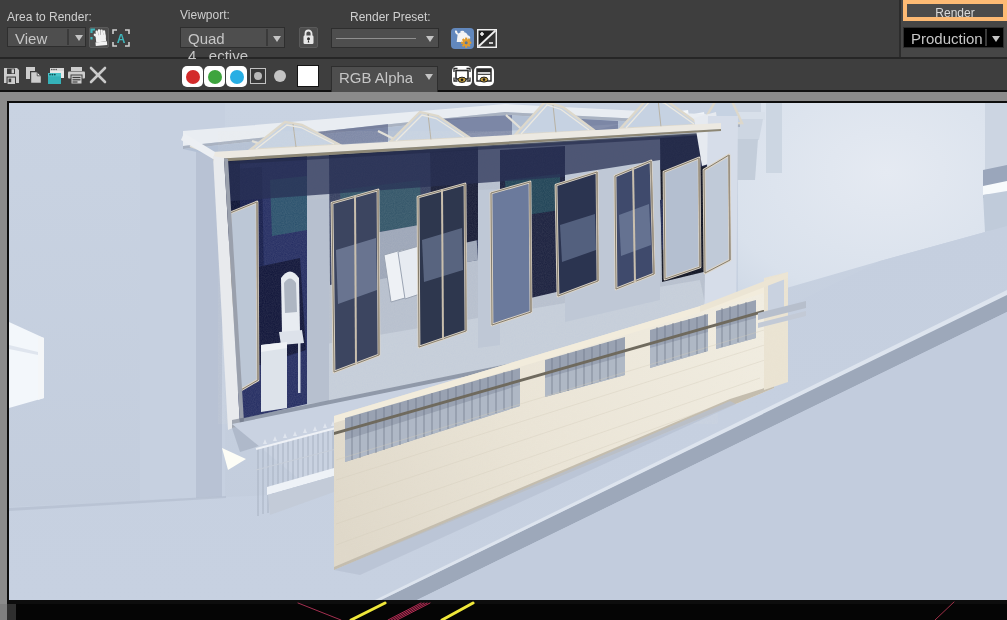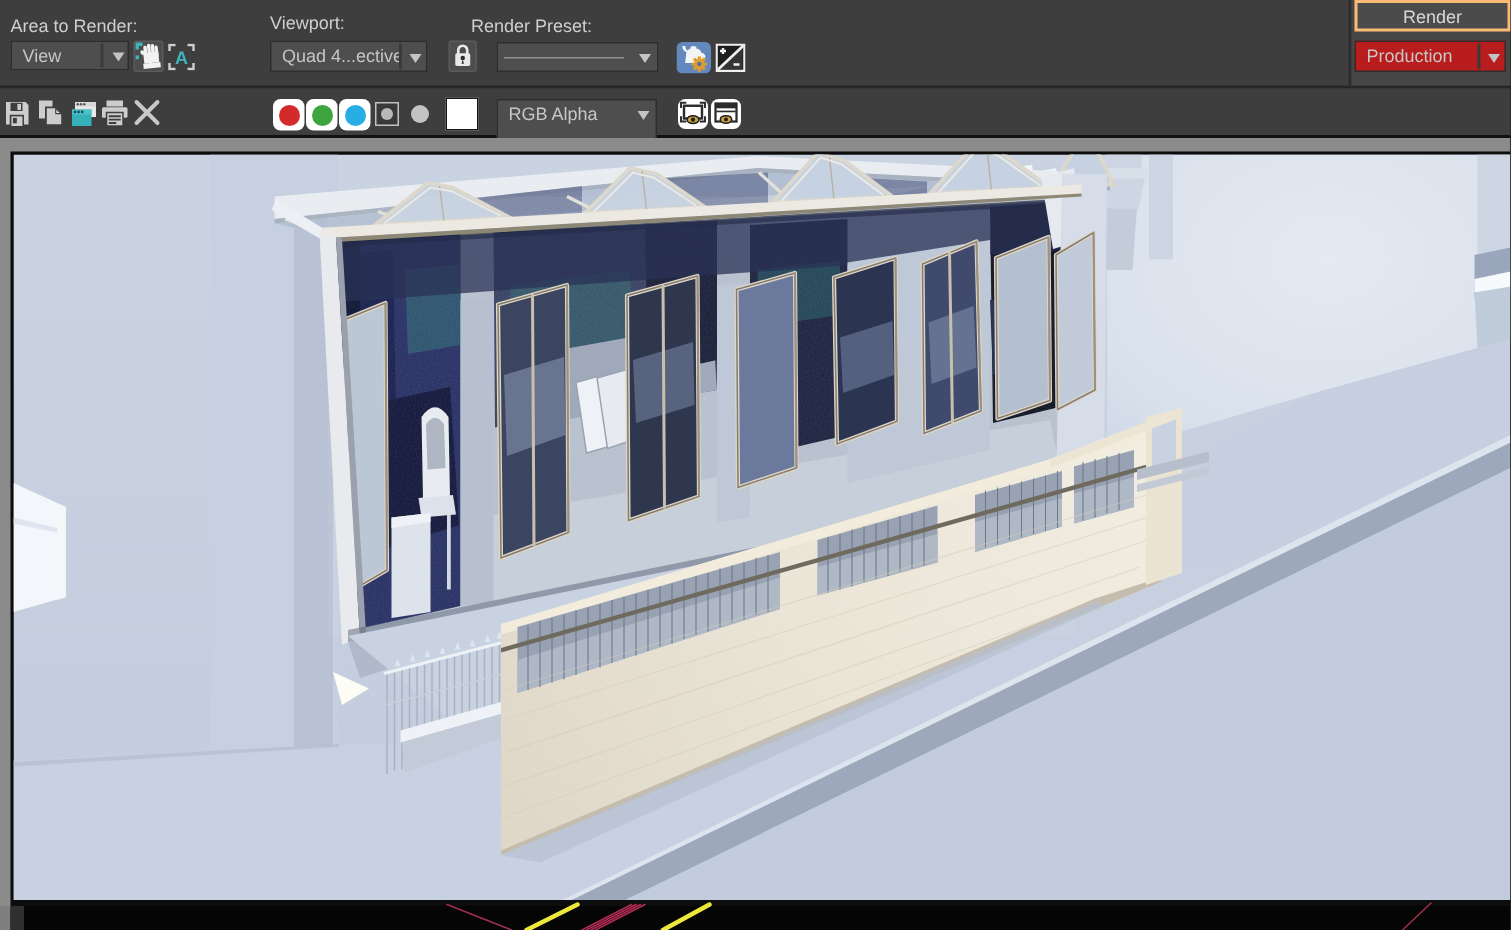--- a/index.html
+++ b/index.html
@@ -1,20 +1,20 @@
 <!DOCTYPE html>
 <html><head>
 <meta charset="utf-8">
 <style>
   html,body{margin:0;padding:0;}
   body{width:1007px;height:620px;overflow:hidden;background:#3e3e3e;
        font-family:"Liberation Sans",sans-serif;position:relative;}
   .lbl{position:absolute;color:#cfcfcf;font-size:12px;white-space:nowrap;}
   .dd{position:absolute;background:#4e4e4e;border:1px solid #2e2e2e;
-      box-sizing:border-box;color:#c6c6c6;font-size:12px;}
+      box-sizing:border-box;color:#c6c6c6;font-size:15px;}
   .dd .txt{position:absolute;left:7px;top:2px;}
   .dd .sep{position:absolute;top:1px;bottom:1px;width:2px;background:#3a3a3a;}
   .arr{position:absolute;width:0;height:0;border-left:4.5px solid transparent;
        border-right:4.5px solid transparent;border-top:6px solid #c4c4c4;}
   .ibtn{position:absolute;background:#474747;border:1px solid #3a3a3a;border-radius:2px;box-sizing:border-box;}
   .wbtn{position:absolute;width:21px;height:21px;background:#fff;border-radius:5px;}
 </style>
 </head>
 <body>
 
@@ -57,21 +57,21 @@
   <div class="arr" style="left:92px;top:8px;"></div>
 </div>
 
 <div class="ibtn" style="left:299px;top:27px;width:19px;height:21px;background:#4d4d4d;border-color:#5a5a5a;"></div>
 <svg style="position:absolute;left:299px;top:27px;" width="19" height="21" viewBox="0 0 19 21">
   <path d="M6.5 9 v-2.5 a3 3 0 0 1 6 0 V9" stroke="#e8e8e8" stroke-width="1.8" fill="none"></path>
   <rect x="4.5" y="8.5" width="10" height="8.5" rx="1.2" fill="#e8e8e8"></rect>
   <circle cx="9.5" cy="11.7" r="1.5" fill="#2e2e2e"></circle>
   <path d="M9.5 12.5 L8.7 15.5 h1.6 z" fill="#2e2e2e"></path>
 </svg>
-<div class="lbl" style="left:314px;top:10px;">Render Preset:</div>
+<div class="lbl" style="left:350px;top:10px;">Render Preset:</div>
 <div class="dd" style="left:331px;top:28px;width:108px;height:20px;">
   <div style="position:absolute;left:4px;right:22px;top:9px;height:1px;background:#8f8f8f;"></div>
   <div class="arr" style="left:94px;top:7px;"></div>
 </div>
 
 <svg style="position:absolute;left:451px;top:28px;" width="23" height="21" viewBox="0 0 23 21">
   <rect x="0" y="0" width="23" height="21" rx="4" fill="#6288bd"></rect>
   <g fill="#f4f4f4">
     <path d="M6.5 7.5 q1 -3.5 5 -3.5 q4.5 0 5.5 4 l1.2 6 l-12.5 0 z"></path>
     <path d="M7 7 q-3.5 -1.5 -3 -4.5 l2 0.3 q-0.2 2 1.8 3 z"></path>
@@ -93,22 +93,22 @@
 <svg style="position:absolute;left:477px;top:29px;" width="20" height="19" viewBox="0 0 20 19">
   <rect x="0.75" y="0.75" width="18.5" height="17.5" fill="#1d1d1d" stroke="#f0f0f0" stroke-width="1.5"></rect>
   <path d="M2 17 L18 2 v15 z" fill="#343434"></path>
   <line x1="1.5" y1="17.5" x2="18.5" y2="1.5" stroke="#f0f0f0" stroke-width="1.8"></line>
   <path d="M7 5 h-4 M5 3 v4" stroke="#f0f0f0" stroke-width="1.6"></path>
   <path d="M12 14 h4" stroke="#f0f0f0" stroke-width="1.6"></path>
 </svg>
 
 <div style="position:absolute;left:899px;top:0;width:2px;height:57px;background:#2c2c2c;"></div>
 <div style="position:absolute;left:901px;top:0;width:106px;height:57px;background:#464646;"></div>
-<div style="position:absolute;left:903px;top:0;width:104px;height:21px;background:#4b4b4b;border:2px solid #fdba74;box-sizing:border-box;color:#d9d9d9;font-size:12px;text-align:center;line-height:19px;">Render</div>
-<div class="dd" style="left:903px;top:27px;width:101px;height:21px;background:#b91c1c;">
+<div style="position:absolute;left:903px;top:0;width:104px;height:21px;background:#4b4b4b;border:4px solid #fdba74;box-sizing:border-box;color:#d9d9d9;font-size:12px;text-align:center;line-height:19px;">Render</div>
+<div class="dd" style="left:903px;top:27px;width:101px;height:21px;background:#000000;">
   <div class="txt">Production</div>
   <div class="sep" style="left:81px;background:#3a3a3a;"></div>
   <div class="arr" style="left:88px;top:8px;"></div>
 </div>
 
 <div style="position:absolute;left:0;top:59px;width:1007px;height:31px;background:#3e3e3e;"></div>
 <div style="position:absolute;left:0;top:90px;width:1007px;height:2px;background:#111;"></div>
 
 <svg style="position:absolute;left:3px;top:67px;" width="17" height="17" viewBox="0 0 17 17">
   <path d="M1 1 h13 l2 2 v13 h-15 z" fill="#cdcdcd"></path>

